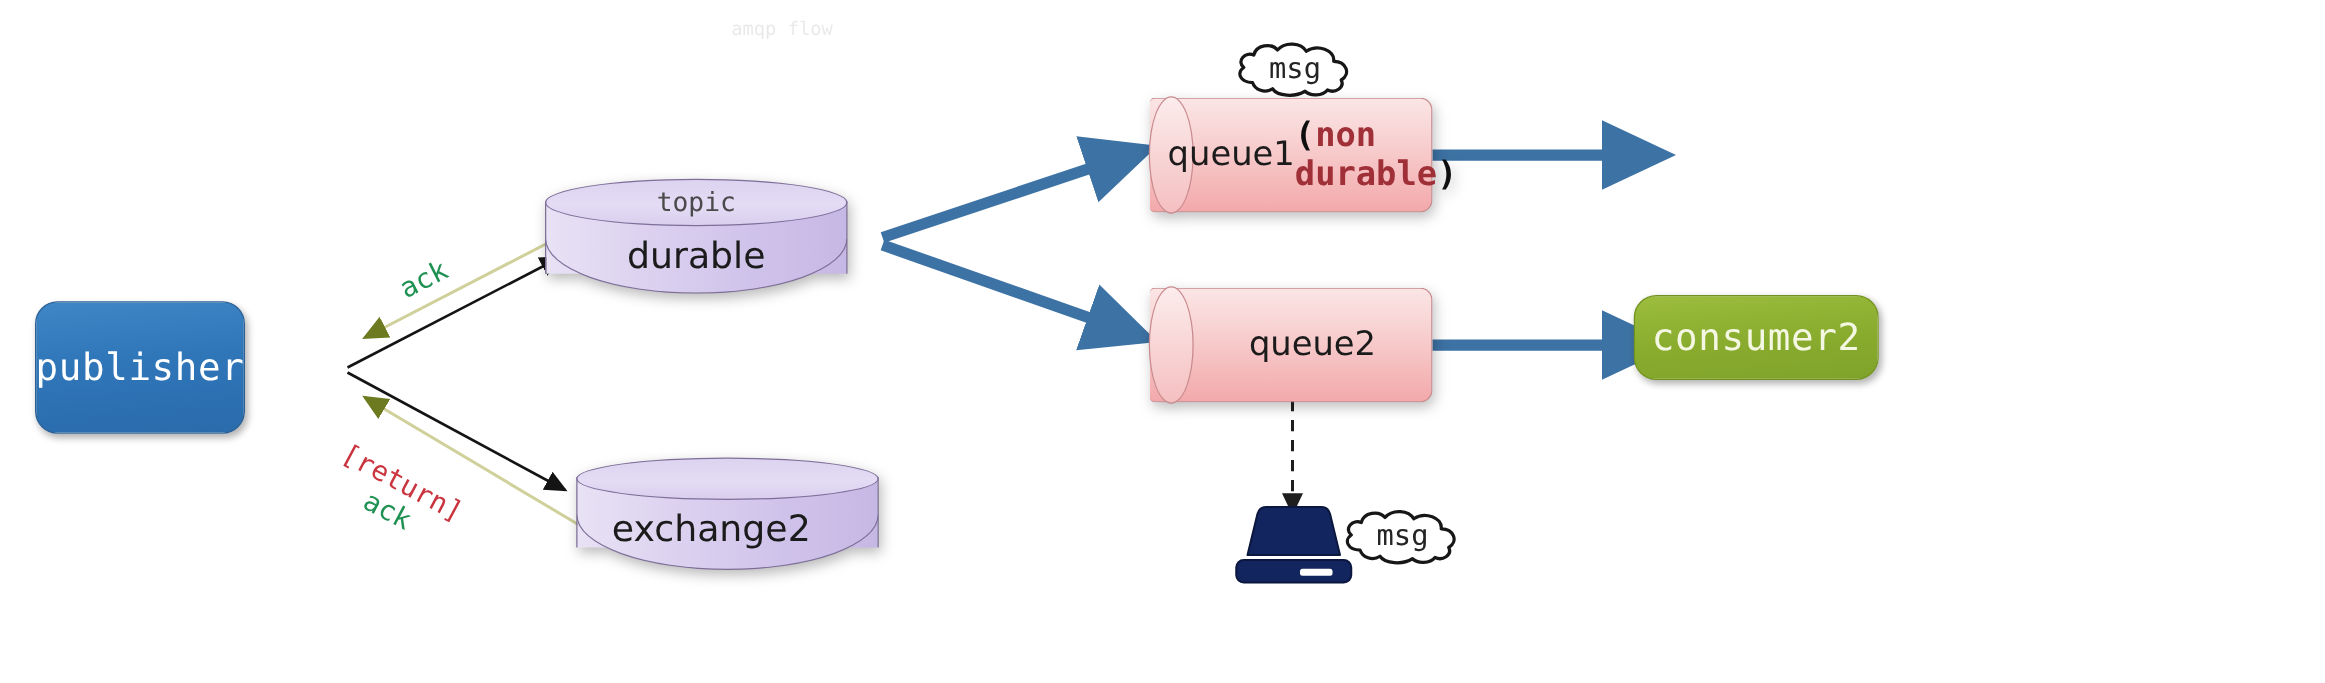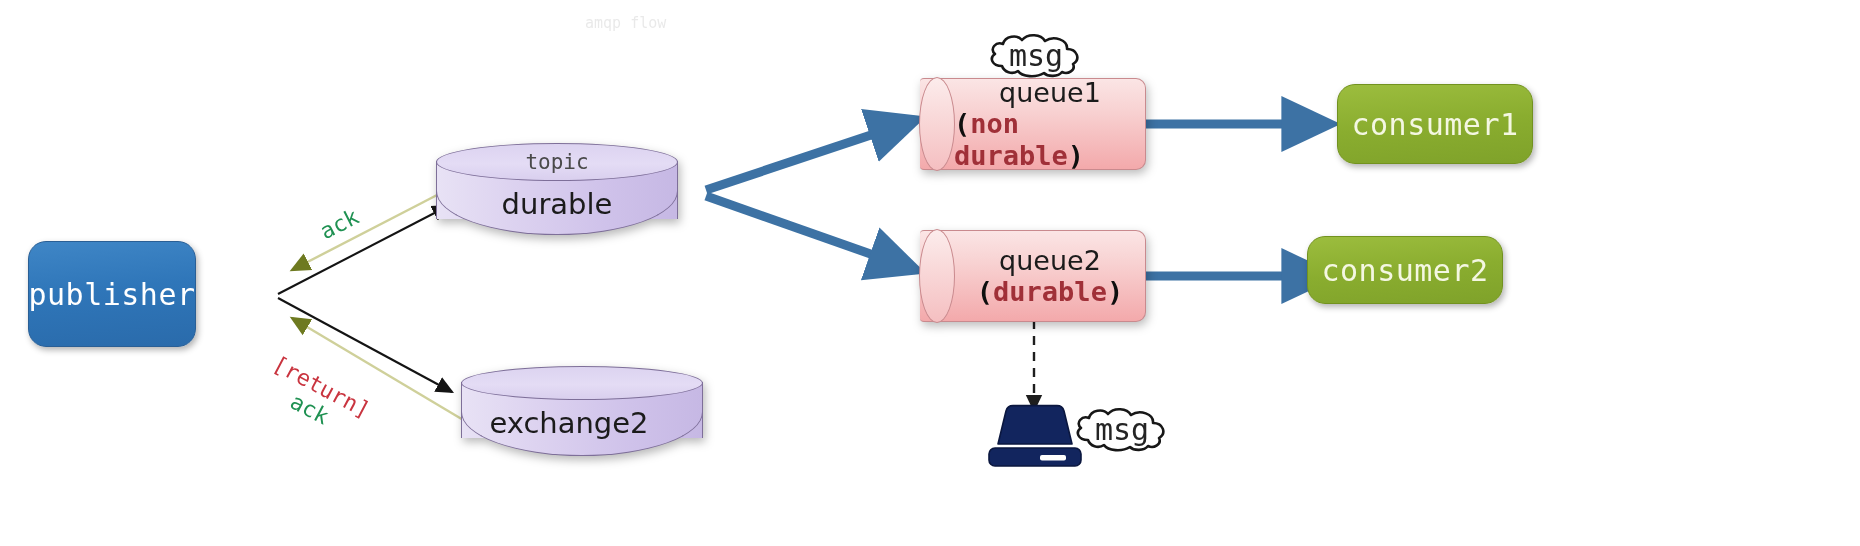--- a/index.html
+++ b/index.html
@@ -127,21 +127,21 @@
     background: linear-gradient(to bottom, #fcecec 0%, #f9dada 40%, #f5bfc1 100%);
     box-sizing: border-box;
   }
   .hcyl .qtext {
     position: absolute;
     left: 0;
     width: 100%;
     top: 0;
     height: 100%;
     display: flex;
-    flex-direction: column;
+    flex-direction: row;
     align-items: center;
     justify-content: center;
     padding-left: 34px;
     box-sizing: border-box;
   }
   .hcyl .qname {
     font-family: "DejaVu Sans", sans-serif;
     font-size: 27px;
     color: #1b1b1b;
     line-height: 1.15;
@@ -163,21 +163,21 @@
     position: absolute;
   }
   .cloud .cloud-label {
     position: absolute;
     left: 0; top: 0;
     width: 100%; height: 100%;
     display: flex;
     align-items: center;
     justify-content: center;
     font-family: "DejaVu Sans Mono", monospace;
-    font-size: 30px;
+    font-size: 23px;
     color: #242424;
   }
 
   
   .disk { position: absolute; }
 
   
   .edgelabel {
     position: absolute;
     font-family: "DejaVu Sans Mono", monospace;
@@ -307,27 +307,23 @@
                C30,43 22,40 20,34 Z" fill="#ffffff" stroke="#171717" stroke-width="2.6" stroke-linejoin="round"></path>
     </svg>
     <div class="cloud-label">msg</div>
   </div>
 
   <div class="node hcyl" style="left:920px; top:230px; width:226px; height:92px;">
     <div class="body"></div>
     <div class="cap" style="width:36px; height:94px;"></div>
     <div class="qtext">
       <div class="qname">queue2</div>
-      <div class="qdur"><span>(</span><em>durable</em><span>)</span></div>
     </div>
   </div>
 
-  <div class="node roundbox box-green" style="left:1337px; top:84px; width:196px; height:80px;">
-    <span class="lbl">consumer1</span>
-  </div>
 
   <div class="node roundbox box-green" style="left:1307px; top:236px; width:196px; height:68px;">
     <span class="lbl">consumer2</span>
   </div>
 
   <div class="disk" style="left:982px; top:404px; width:104px; height:64px;">
     <svg width="104" height="64" viewBox="0 0 104 64" xmlns="http://www.w3.org/2000/svg">
       <path d="M16,40 L24,7 C25,3.4 27.6,1.6 31,1.6 L75,1.6 C78.4,1.6 81,3.4 82,7 L90,40 Z" fill="#12255e" stroke="#0b173f" stroke-width="1.6" stroke-linejoin="round"></path>
       <rect x="7" y="44" width="92" height="18" rx="6" ry="6" fill="#12255e" stroke="#0b173f" stroke-width="1.6"></rect>
       <rect x="58" y="51" width="26" height="5.5" rx="2" ry="2" fill="#ffffff"></rect>

